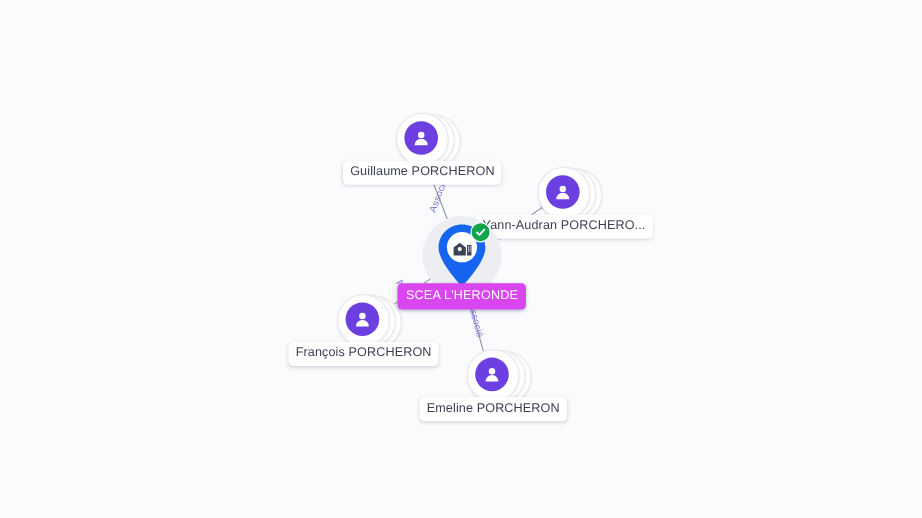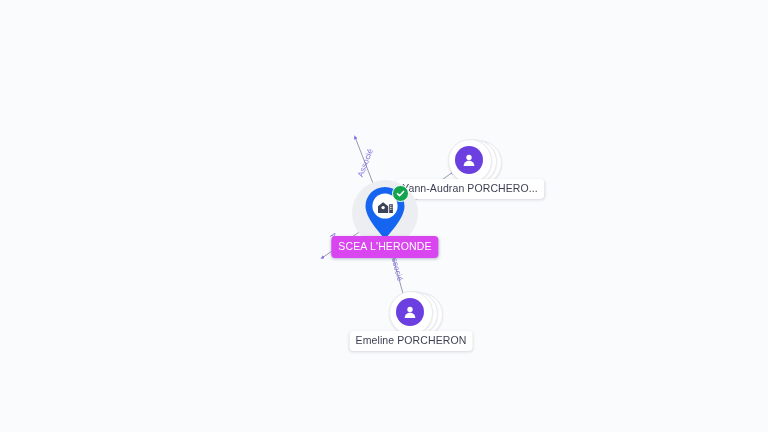--- a/index.html
+++ b/index.html
@@ -174,36 +174,64 @@
     <line x1="401" y1="209" x2="453" y2="172" stroke="#8a8fa3" stroke-width="0.9" marker-end="url(#arrowhead)"></line>
     <line x1="365" y1="228" x2="322" y2="258" stroke="#8a8fa3" stroke-width="0.9" marker-end="url(#arrowhead)"></line>
     <line x1="387" y1="236" x2="404" y2="297" stroke="#8a8fa3" stroke-width="0.9" marker-end="url(#arrowhead)"></line>
   </svg>
 
   <div class="edge-label" style="left:366px; top:163px; transform: translate(-50%,-50%) rotate(-69deg);">Associé</div>
   <div class="edge-label" style="left:424px; top:192px; transform: translate(-50%,-50%) rotate(-36deg);">Associé</div>
   <div class="edge-label" style="left:343px; top:243px; transform: translate(-50%,-50%) rotate(35deg);">Associé</div>
   <div class="edge-label" style="left:396px; top:267px; transform: translate(-50%,-50%) rotate(75deg);">Associé</div>
 
+  <div class="node" style="left:352px; top:116px;">
+    <div class="person-stack">
+      <div class="stack-card c3"></div>
+      <div class="stack-card c2"></div>
+      <div class="stack-card c1"></div>
+      <div class="avatar-circle">
+        <svg width="16" height="16" viewBox="0 0 16 16">
+          <circle cx="8" cy="5.4" r="2.7" fill="#ffffff"></circle>
+          <path d="M2.6 14 a5.4 5.4 0 0 1 10.8 0 z" fill="#ffffff"></path>
+        </svg>
+      </div>
+    </div>
+    <div class="node-label">Guillaume PORCHERON</div>
+  </div>
 
   <div class="node" style="left:470px; top:161px;">
     <div class="person-stack">
       <div class="stack-card c3"></div>
       <div class="stack-card c2"></div>
       <div class="stack-card c1"></div>
       <div class="avatar-circle">
         <svg width="16" height="16" viewBox="0 0 16 16">
           <circle cx="8" cy="5.4" r="2.7" fill="#ffffff"></circle>
           <path d="M2.6 14 a5.4 5.4 0 0 1 10.8 0 z" fill="#ffffff"></path>
         </svg>
       </div>
     </div>
     <div class="node-label">Yann-Audran PORCHERO...</div>
   </div>
 
+  <div class="node" style="left:303px; top:267px;">
+    <div class="person-stack">
+      <div class="stack-card c3"></div>
+      <div class="stack-card c2"></div>
+      <div class="stack-card c1"></div>
+      <div class="avatar-circle">
+        <svg width="16" height="16" viewBox="0 0 16 16">
+          <circle cx="8" cy="5.4" r="2.7" fill="#ffffff"></circle>
+          <path d="M2.6 14 a5.4 5.4 0 0 1 10.8 0 z" fill="#ffffff"></path>
+        </svg>
+      </div>
+    </div>
+    <div class="node-label">François PORCHERON</div>
+  </div>
 
   <div class="node" style="left:411px; top:313px;text-align:right;">
     <div class="person-stack">
       <div class="stack-card c3"></div>
       <div class="stack-card c2"></div>
       <div class="stack-card c1"></div>
       <div class="avatar-circle">
         <svg width="16" height="16" viewBox="0 0 16 16">
           <circle cx="8" cy="5.4" r="2.7" fill="#ffffff"></circle>
           <path d="M2.6 14 a5.4 5.4 0 0 1 10.8 0 z" fill="#ffffff"></path>

